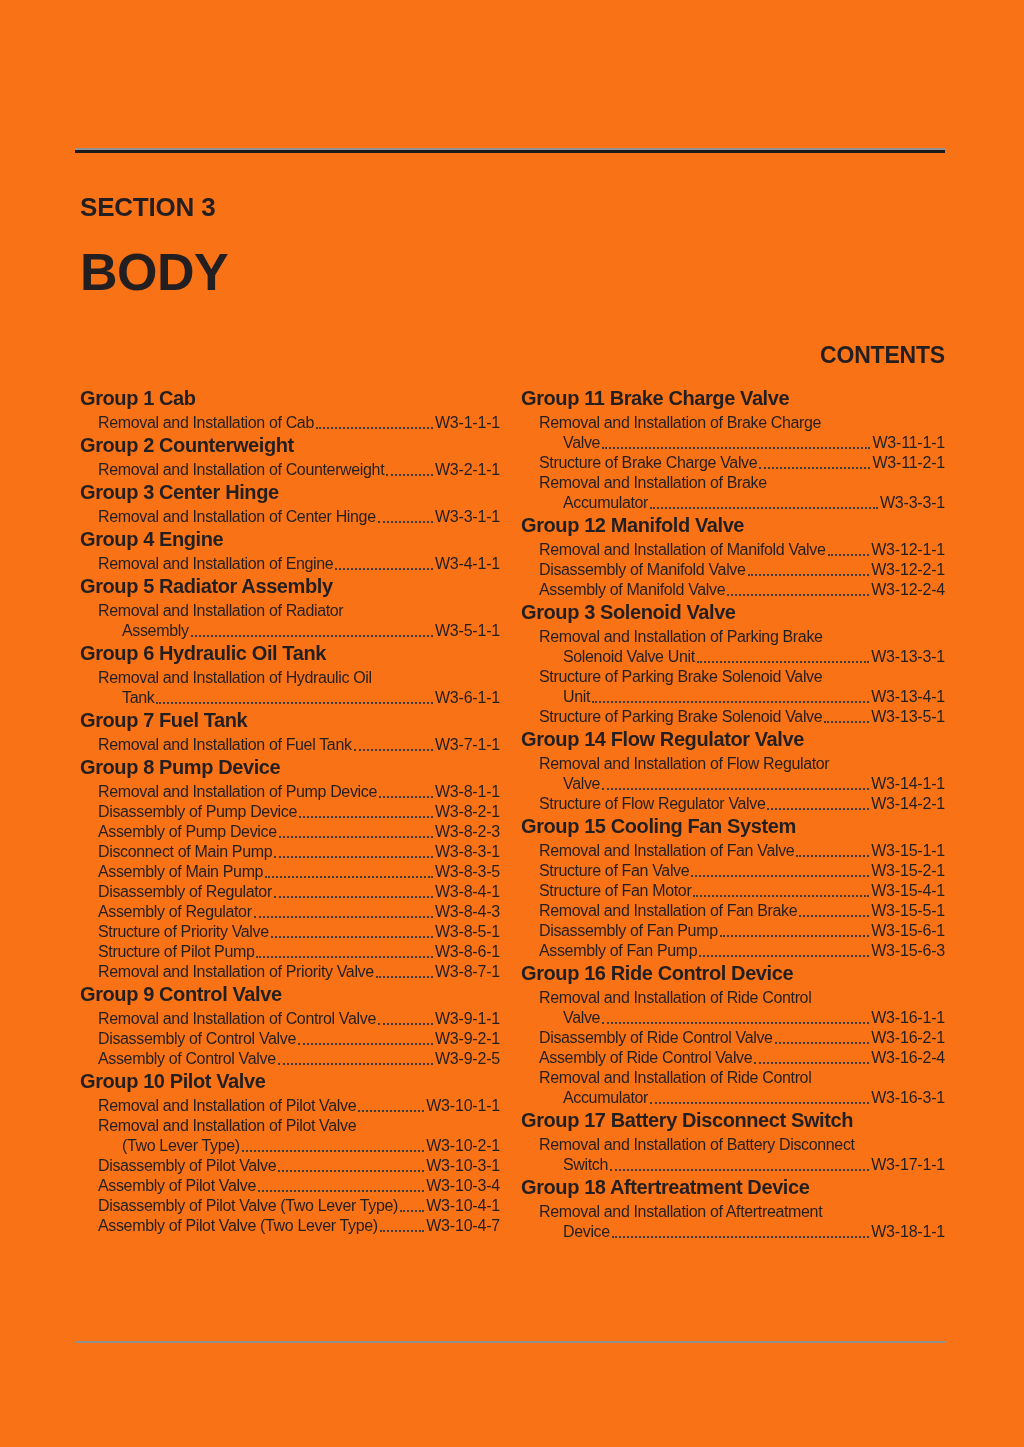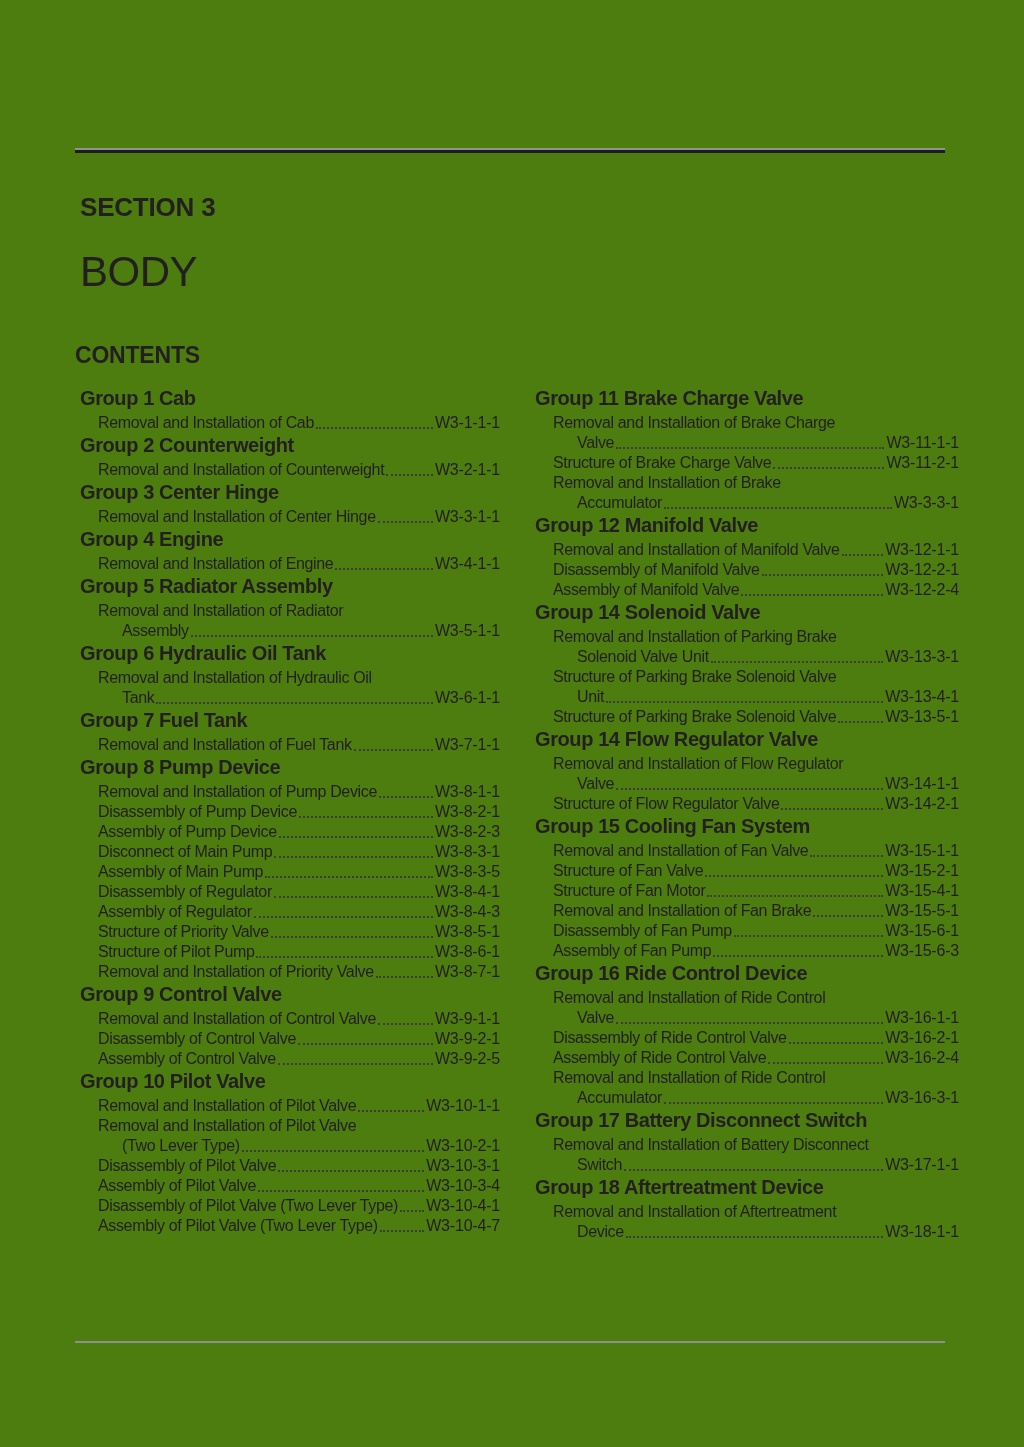--- a/index.html
+++ b/index.html
@@ -4,54 +4,54 @@
 <style>
   * { margin: 0; padding: 0; box-sizing: border-box; }
   html, body { background: #ffffff; }
   body {
     width: 1024px; height: 1447px;
     font-family: "Liberation Sans", sans-serif;
     color: #231f20;
     position: relative;
     overflow: hidden;
   }
-  .page { position: absolute; inset: 0; background: #4d7c0f; }
+  .page { position: absolute; inset: 0; background: #f97316; }
 
   .top-rule {
     position: absolute; top: 148px; left: 75px; width: 870px;
     height: 5px;
     border-top: 2px solid #939393;
     border-bottom: 3px solid #1c1c1c;
   }
   .bottom-rule {
     position: absolute; top: 1341px; left: 75px; width: 870px;
     height: 2px; background: #8f8f8f;
   }
 
   .section-label {
     position: absolute; top: 192px; left: 80px;
     font-size: 26px; font-weight: bold; letter-spacing: -0.2px;
     line-height: 30px;
   }
   .page-title {
     position: absolute; top: 248px; left: 80px;
-    font-size: 42px; font-weight: normal; letter-spacing: -0.5px;
+    font-size: 52px; font-weight: bold; letter-spacing: -0.5px;
     line-height: 48px;
   }
   .contents-label {
     position: absolute; top: 342px; left: 75px; width: 870px;
-    text-align: left;
+    text-align: right;
     font-size: 23px; font-weight: bold; letter-spacing: -0.2px;
   }
 
   .toc {
     position: absolute; top: 386px; left: 80px; width: 865px;
     display: grid;
     grid-template-columns: 420px 424px;
-    column-gap: 35px;
+    column-gap: 21px;
     align-items: start;
   }
   .toc-col { width: 100%; }
 
   .group-heading {
     font-size: 20px; font-weight: bold; letter-spacing: -0.4px;
     line-height: 25px;
     margin-bottom: 2px;
   }
   .toc-group:first-child .group-heading { margin-top: 0; }
@@ -291,21 +291,21 @@
             <span class="dots"></span>
             <span class="page-ref">W3-12-2-1</span>
           </div>
           <div class="toc-line">
             <span class="entry-text">Assembly of Manifold Valve</span>
             <span class="dots"></span>
             <span class="page-ref">W3-12-2-4</span>
           </div>
         </div>
         <div class="toc-group">
-          <div class="group-heading">Group 14 Solenoid Valve</div>
+          <div class="group-heading">Group 3 Solenoid Valve</div>
           <div class="toc-line">
             <span class="entry-text">Removal and Installation of Parking Brake</span>
           </div>
           <div class="toc-line cont">
             <span class="entry-text">Solenoid Valve Unit</span>
             <span class="dots"></span>
             <span class="page-ref">W3-13-3-1</span>
           </div>
           <div class="toc-line">
             <span class="entry-text">Structure of Parking Brake Solenoid Valve</span>

